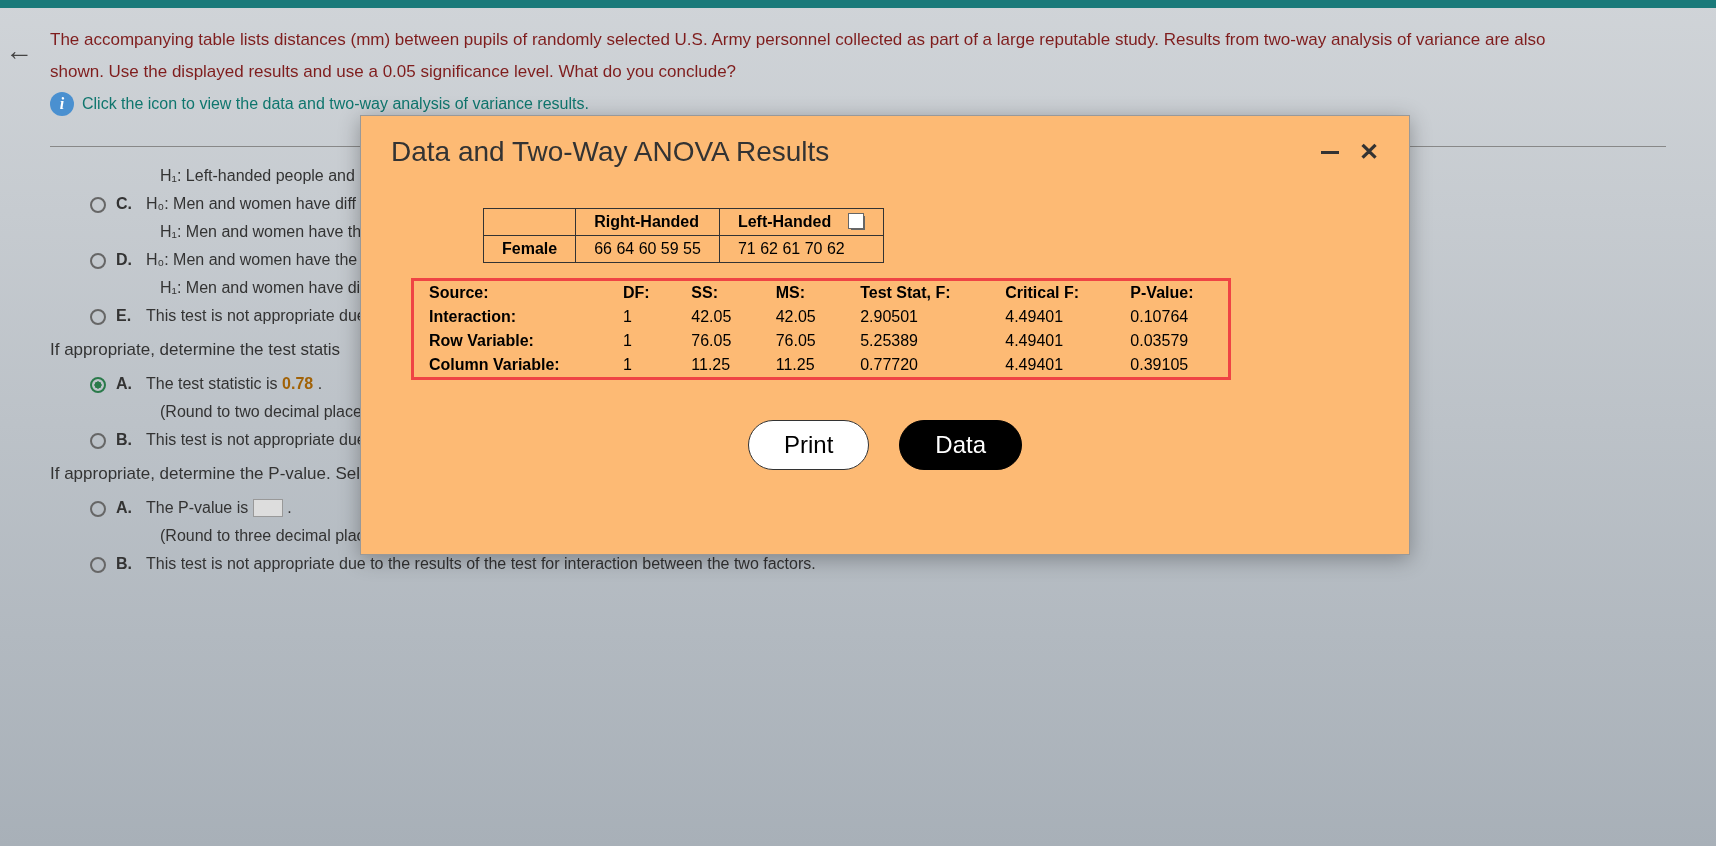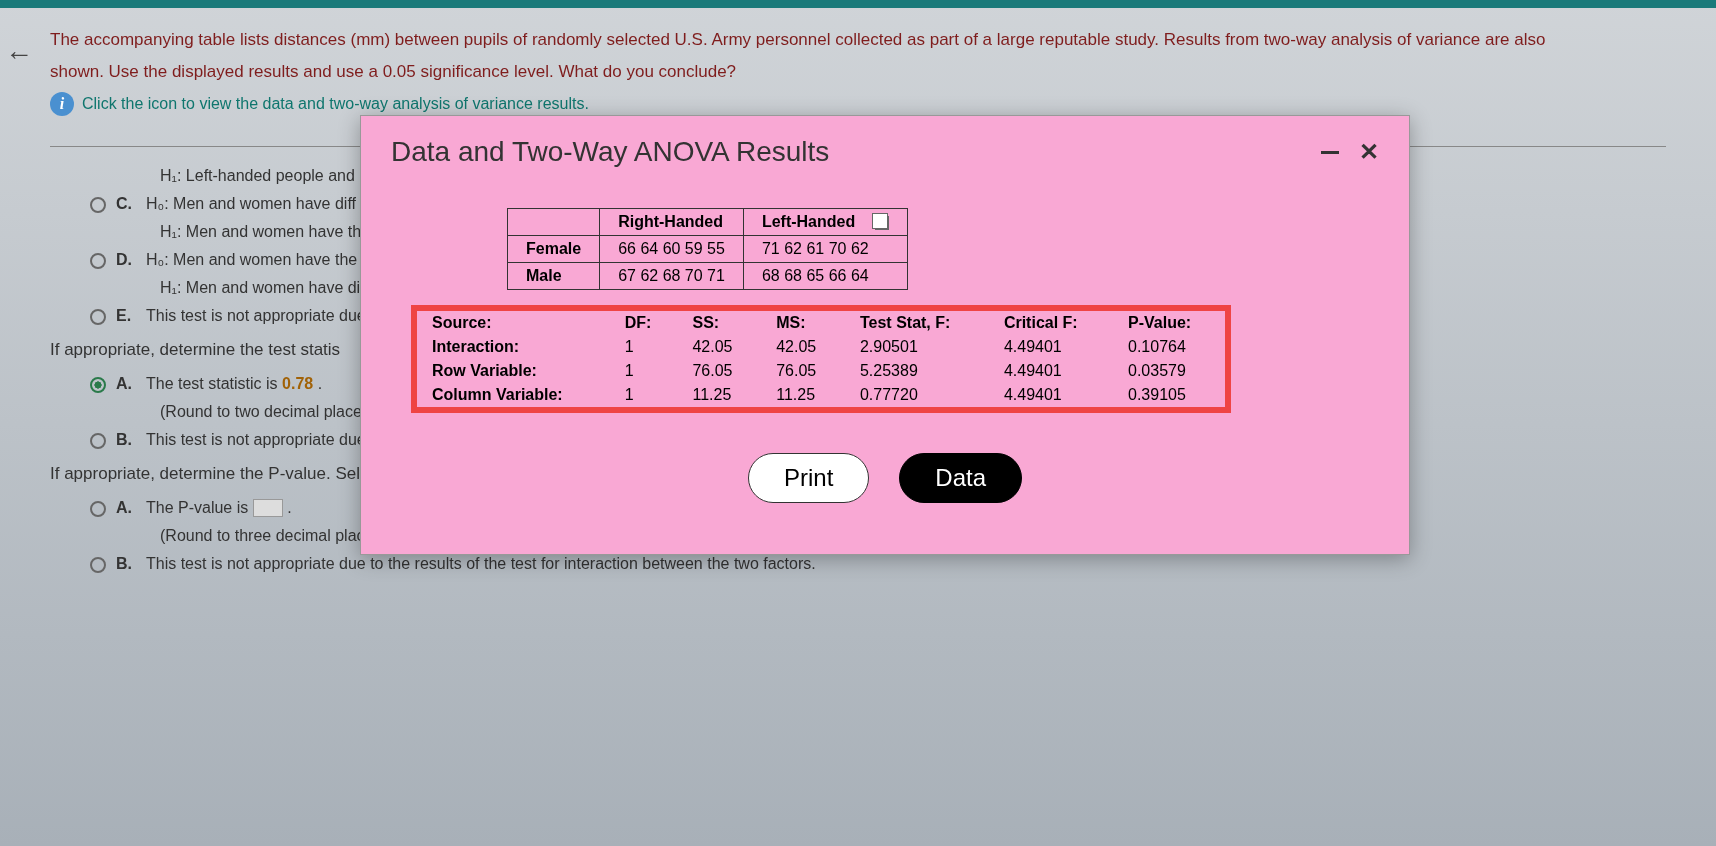--- a/index.html
+++ b/index.html
@@ -117,21 +117,21 @@
       vertical-align: middle;
     }
     
     
     .modal {
       position: absolute;
       left: 360px;
       top: 115px;
       width: 1050px;
       height: 440px;
-      background: #f9a8d4;
+      background: #fdba74;
       border: 1px solid #999;
       box-shadow: 0 4px 20px rgba(0,0,0,0.3);
       padding: 20px 30px;
     }
     .modal-header {
       display: flex;
       justify-content: space-between;
       align-items: center;
       margin-bottom: 40px;
     }
@@ -153,21 +153,21 @@
     .close-icon {
       font-size: 24px;
       font-weight: bold;
       color: #333;
       cursor: pointer;
     }
     
     
     .data-table {
       border-collapse: collapse;
-      margin-left: 116px;
+      margin-left: 92px;
       margin-bottom: 15px;
     }
     .data-table td, .data-table th {
       border: 1px solid #333;
       padding: 4px 18px;
       font-size: 16px;
       text-align: left;
     }
     .data-table th {
       font-weight: bold;
@@ -188,21 +188,21 @@
       height: 14px;
       border: 1px solid #666;
       left: -4px;
       top: -4px;
       background: #fff;
     }
     
     
     .anova-table {
       border-collapse: collapse;
-      border: 6px solid #ef4444;
+      border: 3px solid #ef4444;
       margin-left: 20px;
       width: 820px;
     }
     .anova-table td, .anova-table th {
       padding: 3px 15px;
       font-size: 16px;
       text-align: left;
     }
     .anova-table th {
       font-weight: bold;
@@ -327,25 +327,20 @@
     <tbody>
         <tr>
       <td></td>
       <th>Right-Handed</th>
       <th><span>Left-Handed</span><span class="copy-icon"></span></th>
     </tr>
     <tr>
       <th>Female</th>
       <td>66 64 60 59 55</td>
       <td>71 62 61 70 62</td>
-    </tr>
-    <tr>
-      <th>Male</th>
-      <td>67 62 68 70 71</td>
-      <td>68 68 65 66 64</td>
     </tr>
   </tbody>
     </table>
 
   <table class="anova-table">
     <tbody>
         <tr>
       <th class="anova-source">Source:</th>
       <th>DF:</th>
       <th>SS:</th>

